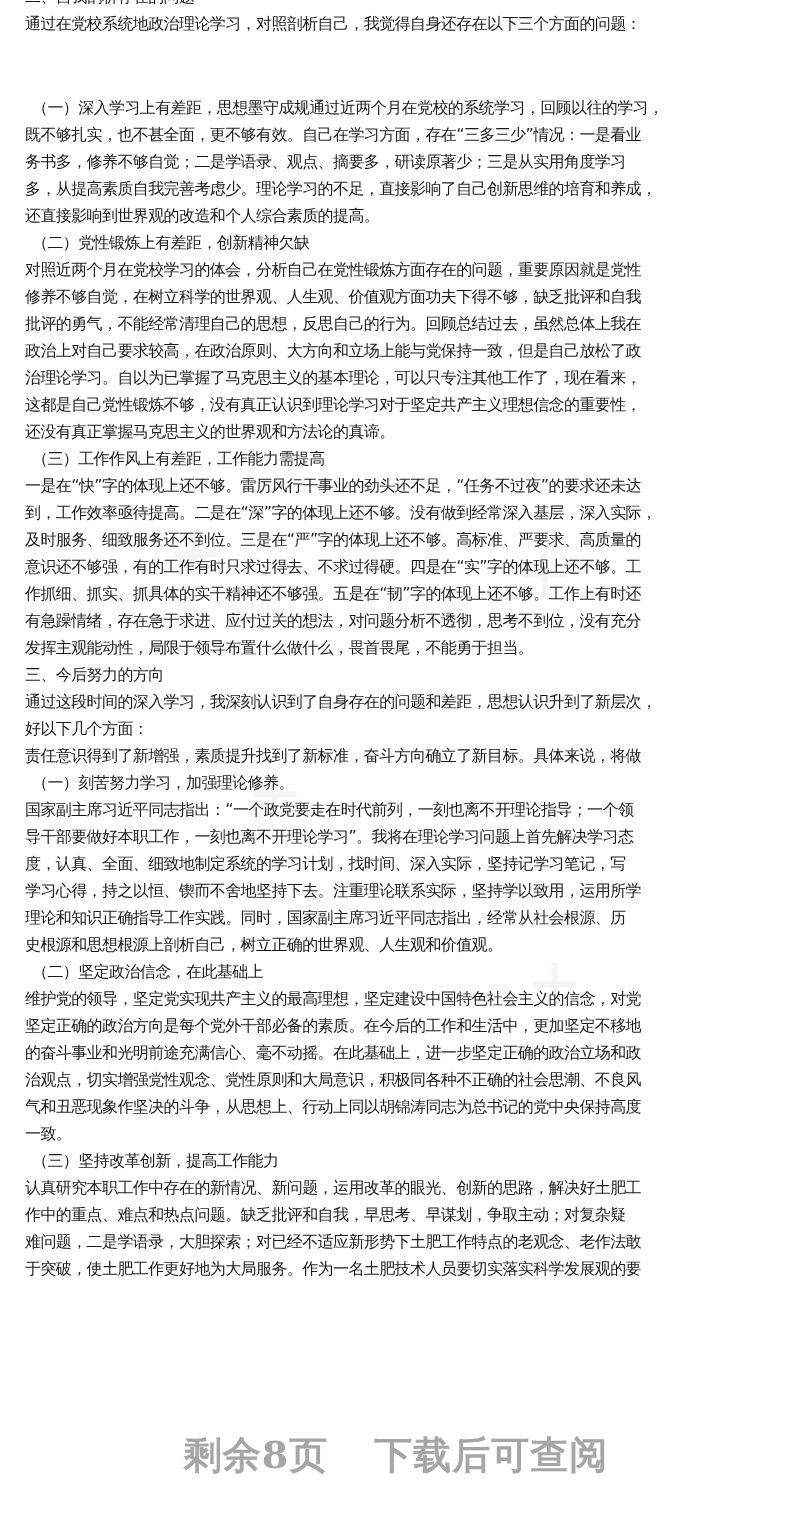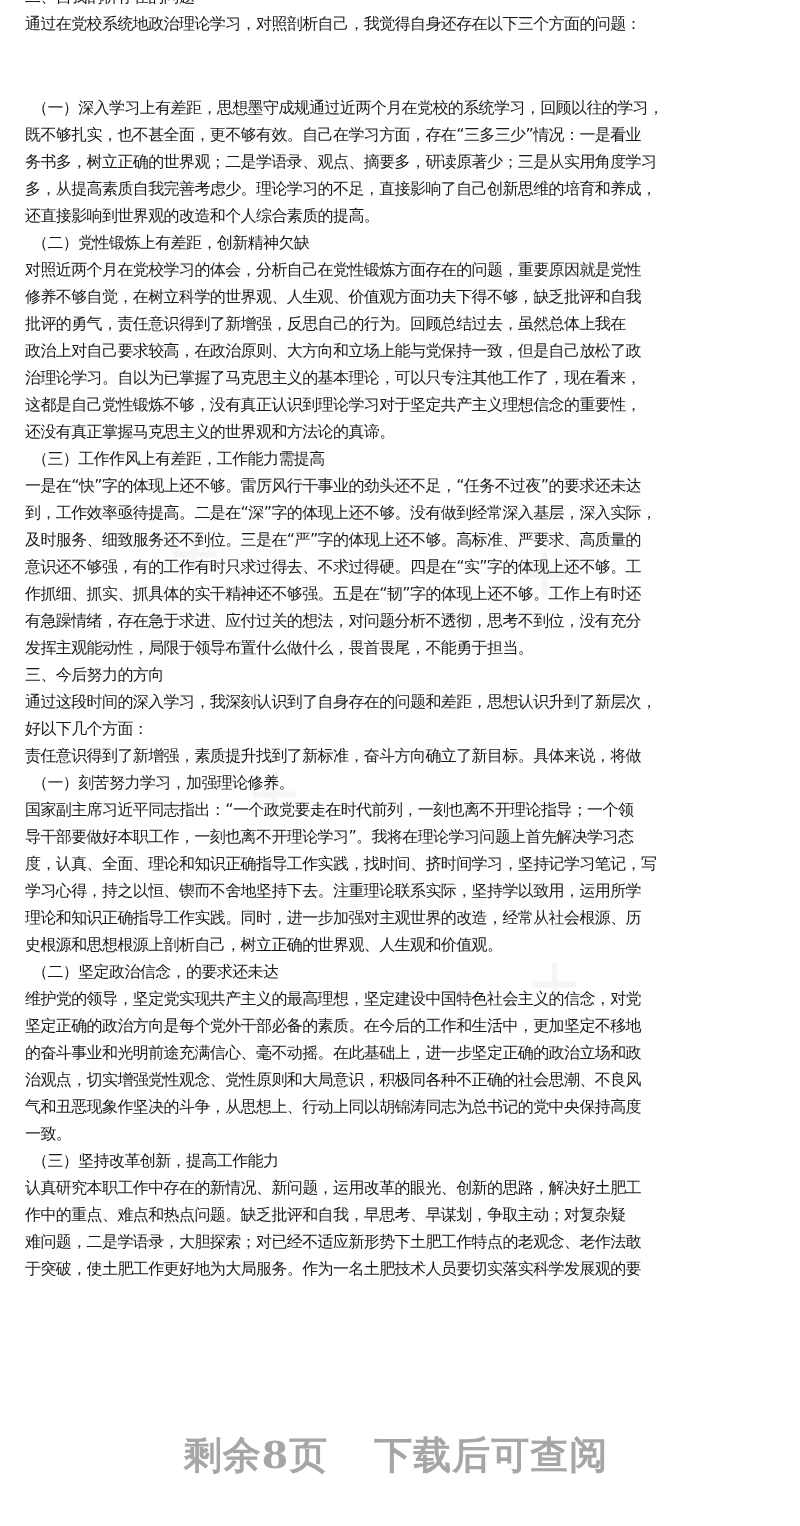--- a/index.html
+++ b/index.html
@@ -24,51 +24,51 @@
 <div class="wm" style="left:520px; top:540px;">✕</div>
 <div class="wm" style="left:250px; top:760px;">✕</div>
 <div class="wm" style="left:530px; top:950px;">✕</div>
 
 <div class="page" id="doc">
     <div class="line">二、自我剖析存在的问题</div>
     <div class="line">通过在党校系统地政治理论学习，对照剖析自己，我觉得自身还存在以下三个方面的问题：</div>
     <div class="gap"></div>
     <div class="line ind">（一）深入学习上有差距，思想墨守成规通过近两个月在党校的系统学习，回顾以往的学习，</div>
     <div class="line">既不够扎实，也不甚全面，更不够有效。自己在学习方面，存在“三多三少”情况：一是看业</div>
-    <div class="line">务书多，树立正确的世界观；二是学语录、观点、摘要多，研读原著少；三是从实用角度学习</div>
+    <div class="line">务书多，修养不够自觉；二是学语录、观点、摘要多，研读原著少；三是从实用角度学习</div>
     <div class="line">多，从提高素质自我完善考虑少。理论学习的不足，直接影响了自己创新思维的培育和养成，</div>
     <div class="line">还直接影响到世界观的改造和个人综合素质的提高。</div>
     <div class="line ind">（二）党性锻炼上有差距，创新精神欠缺</div>
     <div class="line">对照近两个月在党校学习的体会，分析自己在党性锻炼方面存在的问题，重要原因就是党性</div>
     <div class="line">修养不够自觉，在树立科学的世界观、人生观、价值观方面功夫下得不够，缺乏批评和自我</div>
-    <div class="line">批评的勇气，责任意识得到了新增强，反思自己的行为。回顾总结过去，虽然总体上我在</div>
+    <div class="line">批评的勇气，不能经常清理自己的思想，反思自己的行为。回顾总结过去，虽然总体上我在</div>
     <div class="line">政治上对自己要求较高，在政治原则、大方向和立场上能与党保持一致，但是自己放松了政</div>
     <div class="line">治理论学习。自以为已掌握了马克思主义的基本理论，可以只专注其他工作了，现在看来，</div>
     <div class="line">这都是自己党性锻炼不够，没有真正认识到理论学习对于坚定共产主义理想信念的重要性，</div>
     <div class="line">还没有真正掌握马克思主义的世界观和方法论的真谛。</div>
     <div class="line ind">（三）工作作风上有差距，工作能力需提高</div>
     <div class="line">一是在“快”字的体现上还不够。雷厉风行干事业的劲头还不足，“任务不过夜”的要求还未达</div>
     <div class="line">到，工作效率亟待提高。二是在“深”字的体现上还不够。没有做到经常深入基层，深入实际，</div>
     <div class="line">及时服务、细致服务还不到位。三是在“严”字的体现上还不够。高标准、严要求、高质量的</div>
     <div class="line">意识还不够强，有的工作有时只求过得去、不求过得硬。四是在“实”字的体现上还不够。工</div>
     <div class="line">作抓细、抓实、抓具体的实干精神还不够强。五是在“韧”字的体现上还不够。工作上有时还</div>
     <div class="line">有急躁情绪，存在急于求进、应付过关的想法，对问题分析不透彻，思考不到位，没有充分</div>
     <div class="line">发挥主观能动性，局限于领导布置什么做什么，畏首畏尾，不能勇于担当。</div>
     <div class="line">三、今后努力的方向</div>
     <div class="line">通过这段时间的深入学习，我深刻认识到了自身存在的问题和差距，思想认识升到了新层次，</div>
     <div class="line">好以下几个方面：</div>
     <div class="line">责任意识得到了新增强，素质提升找到了新标准，奋斗方向确立了新目标。具体来说，将做</div>
     <div class="line ind">（一）刻苦努力学习，加强理论修养。</div>
     <div class="line">国家副主席习近平同志指出：“一个政党要走在时代前列，一刻也离不开理论指导；一个领</div>
     <div class="line">导干部要做好本职工作，一刻也离不开理论学习”。我将在理论学习问题上首先解决学习态</div>
-    <div class="line">度，认真、全面、理论和知识正确指导工作实践，找时间、挤时间学习，坚持记学习笔记，写</div>
+    <div class="line">度，认真、全面、细致地制定系统的学习计划，找时间、深入实际，坚持记学习笔记，写</div>
     <div class="line">学习心得，持之以恒、锲而不舍地坚持下去。注重理论联系实际，坚持学以致用，运用所学</div>
-    <div class="line">理论和知识正确指导工作实践。同时，进一步加强对主观世界的改造，经常从社会根源、历</div>
+    <div class="line">理论和知识正确指导工作实践。同时，国家副主席习近平同志指出，经常从社会根源、历</div>
     <div class="line">史根源和思想根源上剖析自己，树立正确的世界观、人生观和价值观。</div>
-    <div class="line ind">（二）坚定政治信念，的要求还未达</div>
+    <div class="line ind">（二）坚定政治信念，在此基础上</div>
     <div class="line">维护党的领导，坚定党实现共产主义的最高理想，坚定建设中国特色社会主义的信念，对党</div>
     <div class="line">坚定正确的政治方向是每个党外干部必备的素质。在今后的工作和生活中，更加坚定不移地</div>
     <div class="line">的奋斗事业和光明前途充满信心、毫不动摇。在此基础上，进一步坚定正确的政治立场和政</div>
     <div class="line">治观点，切实增强党性观念、党性原则和大局意识，积极同各种不正确的社会思潮、不良风</div>
     <div class="line">气和丑恶现象作坚决的斗争，从思想上、行动上同以胡锦涛同志为总书记的党中央保持高度</div>
     <div class="line">一致。</div>
     <div class="line ind">（三）坚持改革创新，提高工作能力</div>
     <div class="line">认真研究本职工作中存在的新情况、新问题，运用改革的眼光、创新的思路，解决好土肥工</div>
     <div class="line">作中的重点、难点和热点问题。缺乏批评和自我，早思考、早谋划，争取主动；对复杂疑</div>
     <div class="line">难问题，二是学语录，大胆探索；对已经不适应新形势下土肥工作特点的老观念、老作法敢</div>

